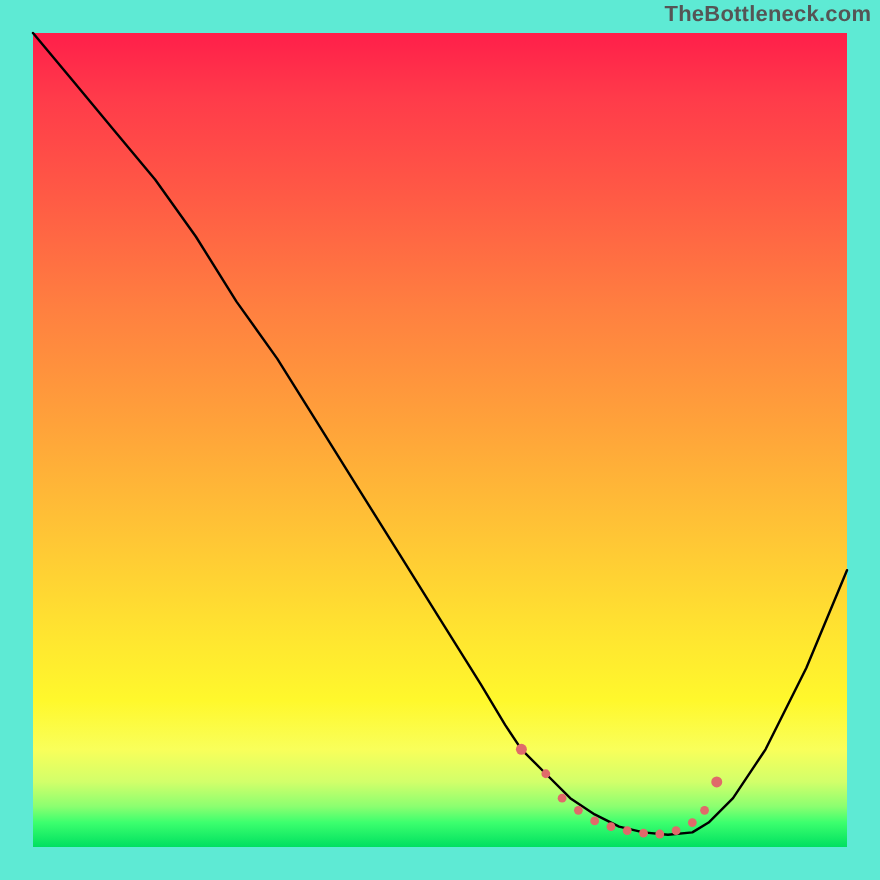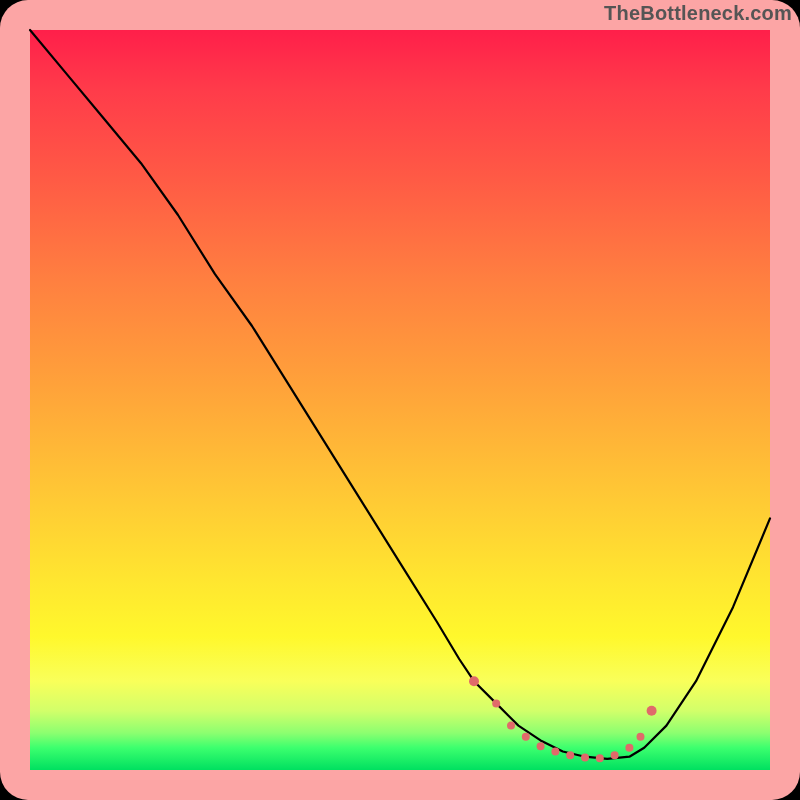--- a/index.html
+++ b/index.html
@@ -8,22 +8,21 @@
     width: 800px;
     height: 800px;
     background: #000;
     overflow: hidden;
     font-family: Arial, Helvetica, sans-serif;
   }
   .frame {
     position: relative;
     width: 800px;
     height: 800px;
-    background: #fca5a5;
-    border-radius: 28px;
+    background: #5eead4;
   }
   .watermark {
     position: absolute;
     top: 2px;
     right: 8px;
     color: #555;
     font-size: 20px;
     font-weight: 600;
     letter-spacing: 0.2px;
     z-index: 10;

